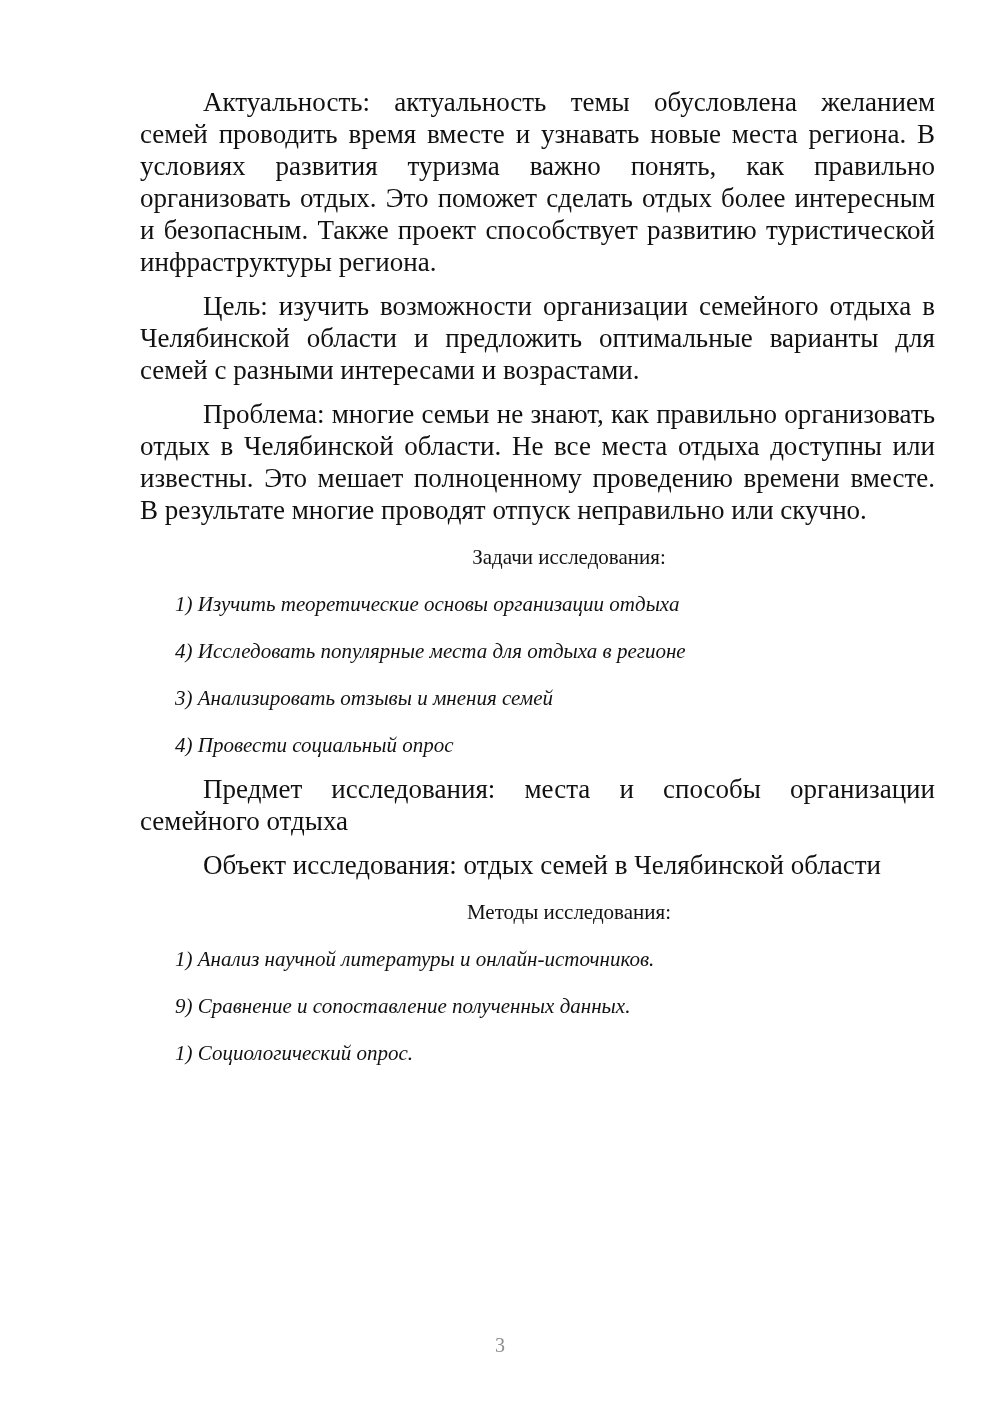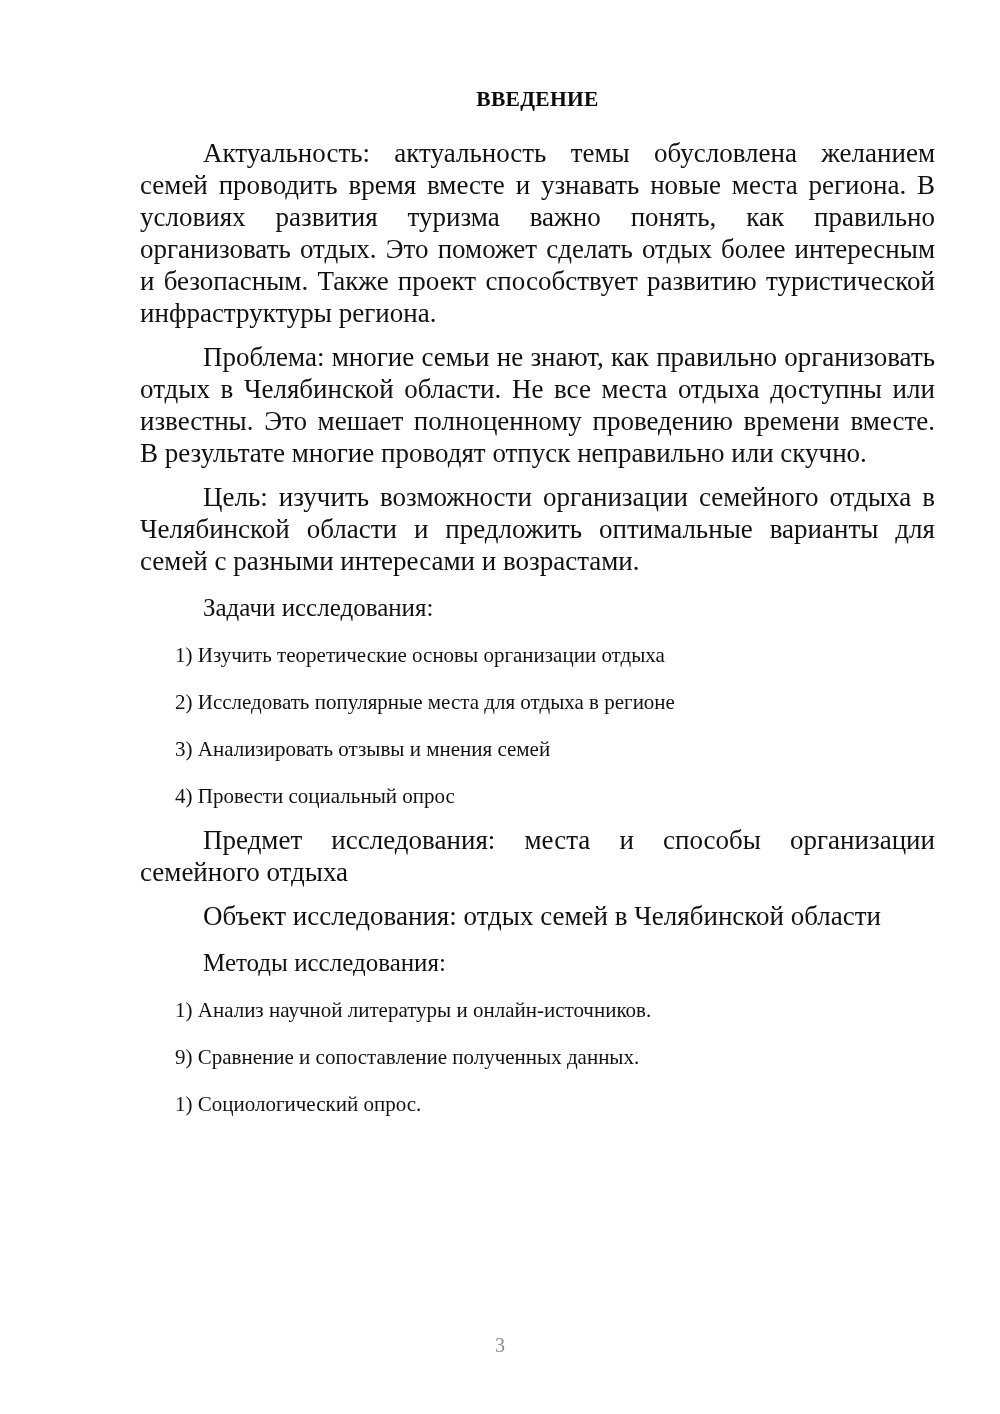--- a/index.html
+++ b/index.html
@@ -45,32 +45,33 @@
     margin: 0 0 12px 0;
     color: #111111;
     hyphens: none;
   }
 
   .para:last-child {
     margin-bottom: 0;
   }
 
   .list-head {
-    font-size: 25px;
+    font-size: 21px;
     line-height: 38px;
     text-indent: 63px;
-    text-align: left;
+    text-align: center;
     margin: 0 0 9px 0;
     color: #111111;
   }
 
   .list {
     list-style: none;
     margin: 0 0 9px 0;
     padding: 0;
+    font-style: italic;
   }
 
   .list-item {
     font-size: 21px;
     line-height: 38px;
     text-align: left;
     padding-left: 35px;
     margin: 0 0 9px 0;
     color: #111111;
     white-space: nowrap;
@@ -88,33 +89,32 @@
     font-family: "Liberation Serif", "DejaVu Serif", serif;
   }
 </style>
 </head>
 <body>
 
 <div class="page">
 
   <div class="doc-body">
 
-    <h1 class="doc-title">ВВЕДЕНИЕ</h1>
 
     <p class="para">Актуальность: актуальность темы обусловлена желанием семей проводить время вместе и узнавать новые места региона. В условиях развития туризма важно понять, как правильно организовать отдых. Это поможет сделать отдых более интересным и безопасным. Также проект способствует развитию туристической инфраструктуры региона.</p>
 
+    <p class="para">Цель: изучить возможности организации семейного отдыха в Челябинской области и предложить оптимальные варианты для семей с разными интересами и возрастами.</p>
+
     <p class="para">Проблема: многие семьи не знают, как правильно организовать отдых в Челябинской области. Не все места отдыха доступны или известны. Это мешает полноценному проведению времени вместе. В результате многие проводят отпуск неправильно или скучно.</p>
-
-    <p class="para">Цель: изучить возможности организации семейного отдыха в Челябинской области и предложить оптимальные варианты для семей с разными интересами и возрастами.</p>
 
     <p class="list-head">Задачи исследования:</p>
 
     <ul class="list">
       <li class="list-item">1) Изучить теоретические основы организации отдыха</li>
-      <li class="list-item">2) Исследовать популярные места для отдыха в регионе</li>
+      <li class="list-item">4) Исследовать популярные места для отдыха в регионе</li>
       <li class="list-item">3) Анализировать отзывы и мнения семей</li>
       <li class="list-item">4) Провести социальный опрос</li>
     </ul>
 
     <p class="para">Предмет исследования: места и способы организации семейного отдыха</p>
 
     <p class="para">Объект исследования: отдых семей в Челябинской области</p>
 
 
     <p class="list-head">Методы исследования:</p>

